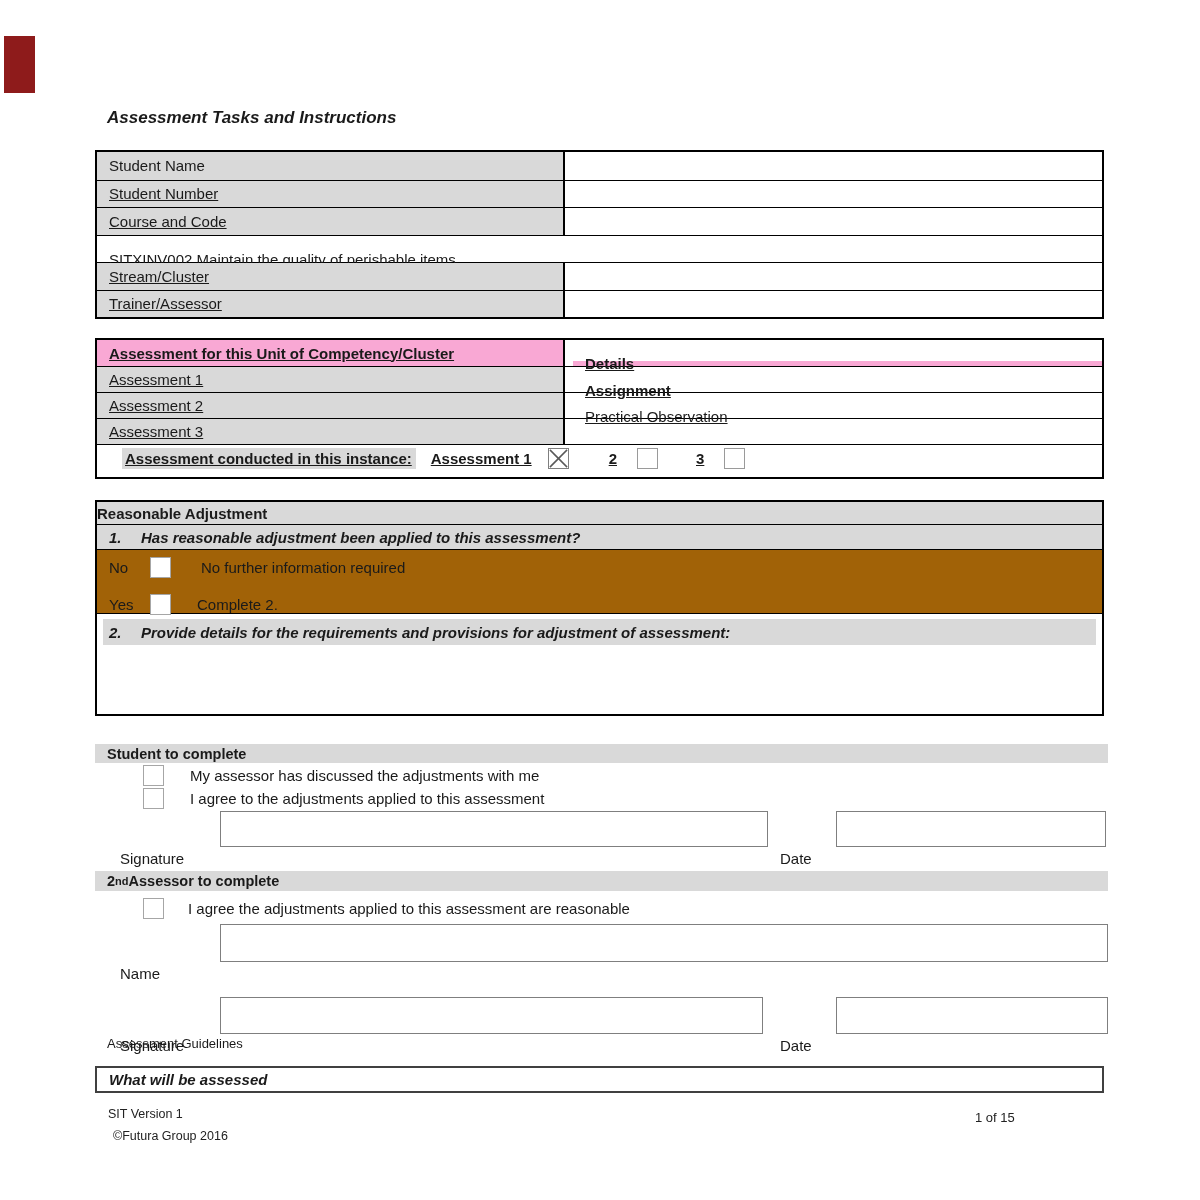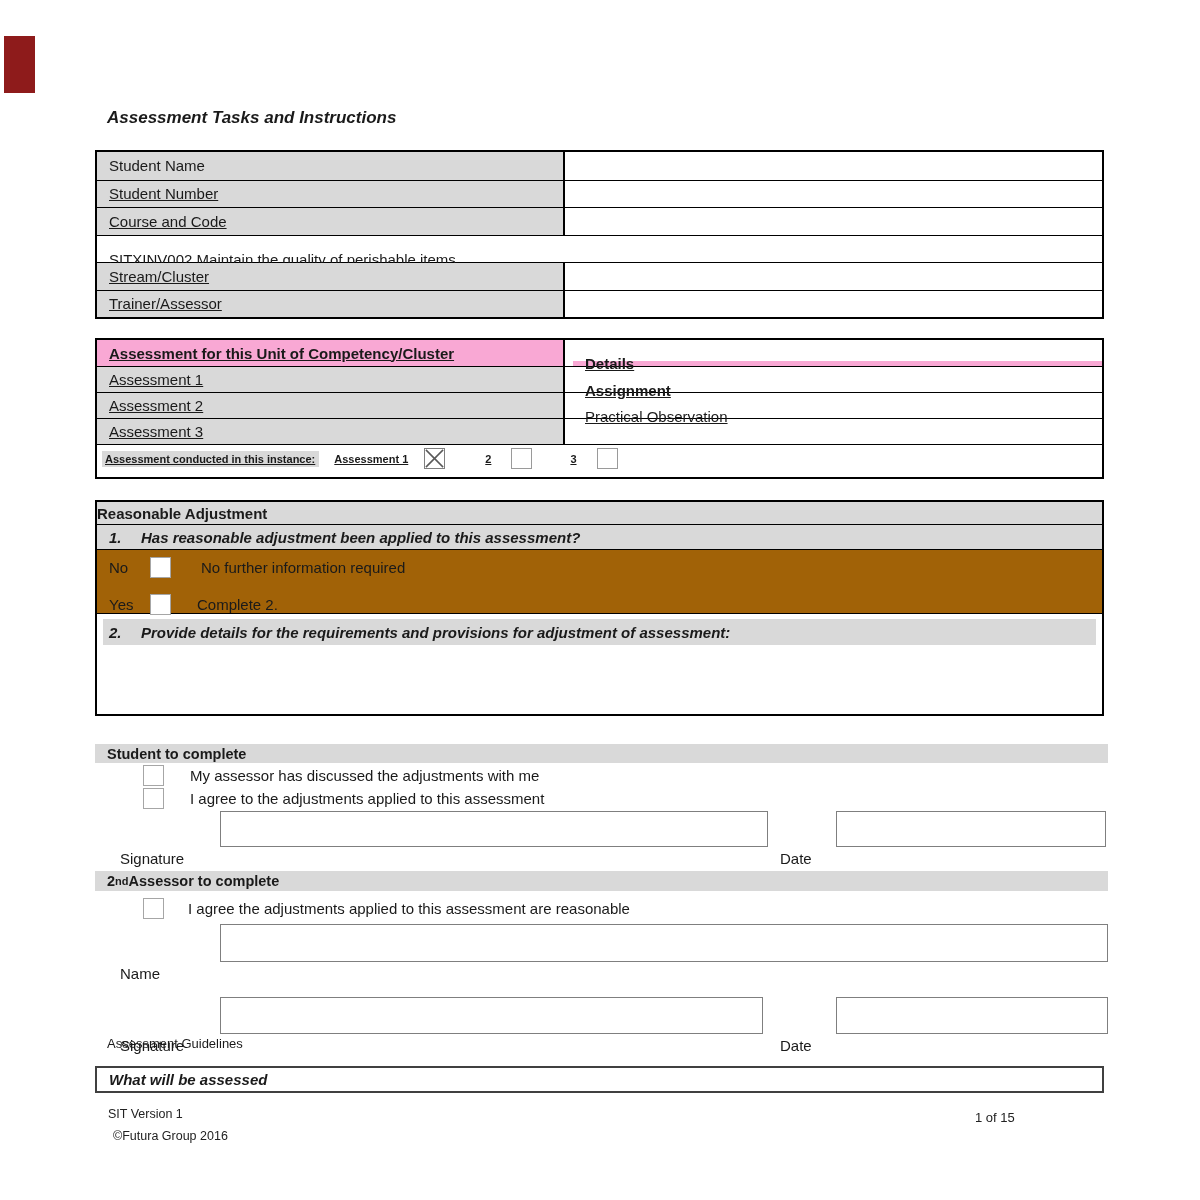--- a/index.html
+++ b/index.html
@@ -22,21 +22,21 @@
   .bi { font-weight:bold; font-style:italic; }
 
   
   .t1 { left:95px; top:150px; width:1009px; height:169px; }
   .t1 .row { height:27.5px; }
 
   
   .t2 { left:95px; top:338px; width:1009px; height:141px; }
   .t2 .row { height:26px; }
   .t2 .hdr .cell { background:#f9a8d4; font-weight:bold;text-decoration:underline; }
-  .t2 .conducted { height:28px; align-items:center; padding-left:8px; font-size:11px; font-weight:bold; display:flex; background:#fff; }
+  .t2 .conducted { height:28px; align-items:center; padding-left:28px; font-size:15px; font-weight:bold; display:flex; background:#fff; }
   .hl { background:#d9d9d9; padding:2px 4px 2px 3px; margin-left:-3px; }
 
   
   .cb { width:21px; height:21px; border:1.5px solid #8c8c8c; background:#fff; position:relative; flex:0 0 auto; }
   .cb svg { position:absolute; left:0; top:0; width:100%; height:100%; }
 
   
   .t3 { left:95px; top:500px; width:1009px; height:216px; display:flex; flex-direction:column; }
   .t3 .ra-hdr { height:23px; background:#d9d9d9; font-weight:bold; font-size:15px; display:flex; align-items:center; padding-left:0; border-bottom:1.5px solid #000; }
   .t3 .q1 { height:25px; background:#d9d9d9; font-size:15px; display:flex; align-items:center; padding-left:12px; border-bottom:1.5px solid #000; }

